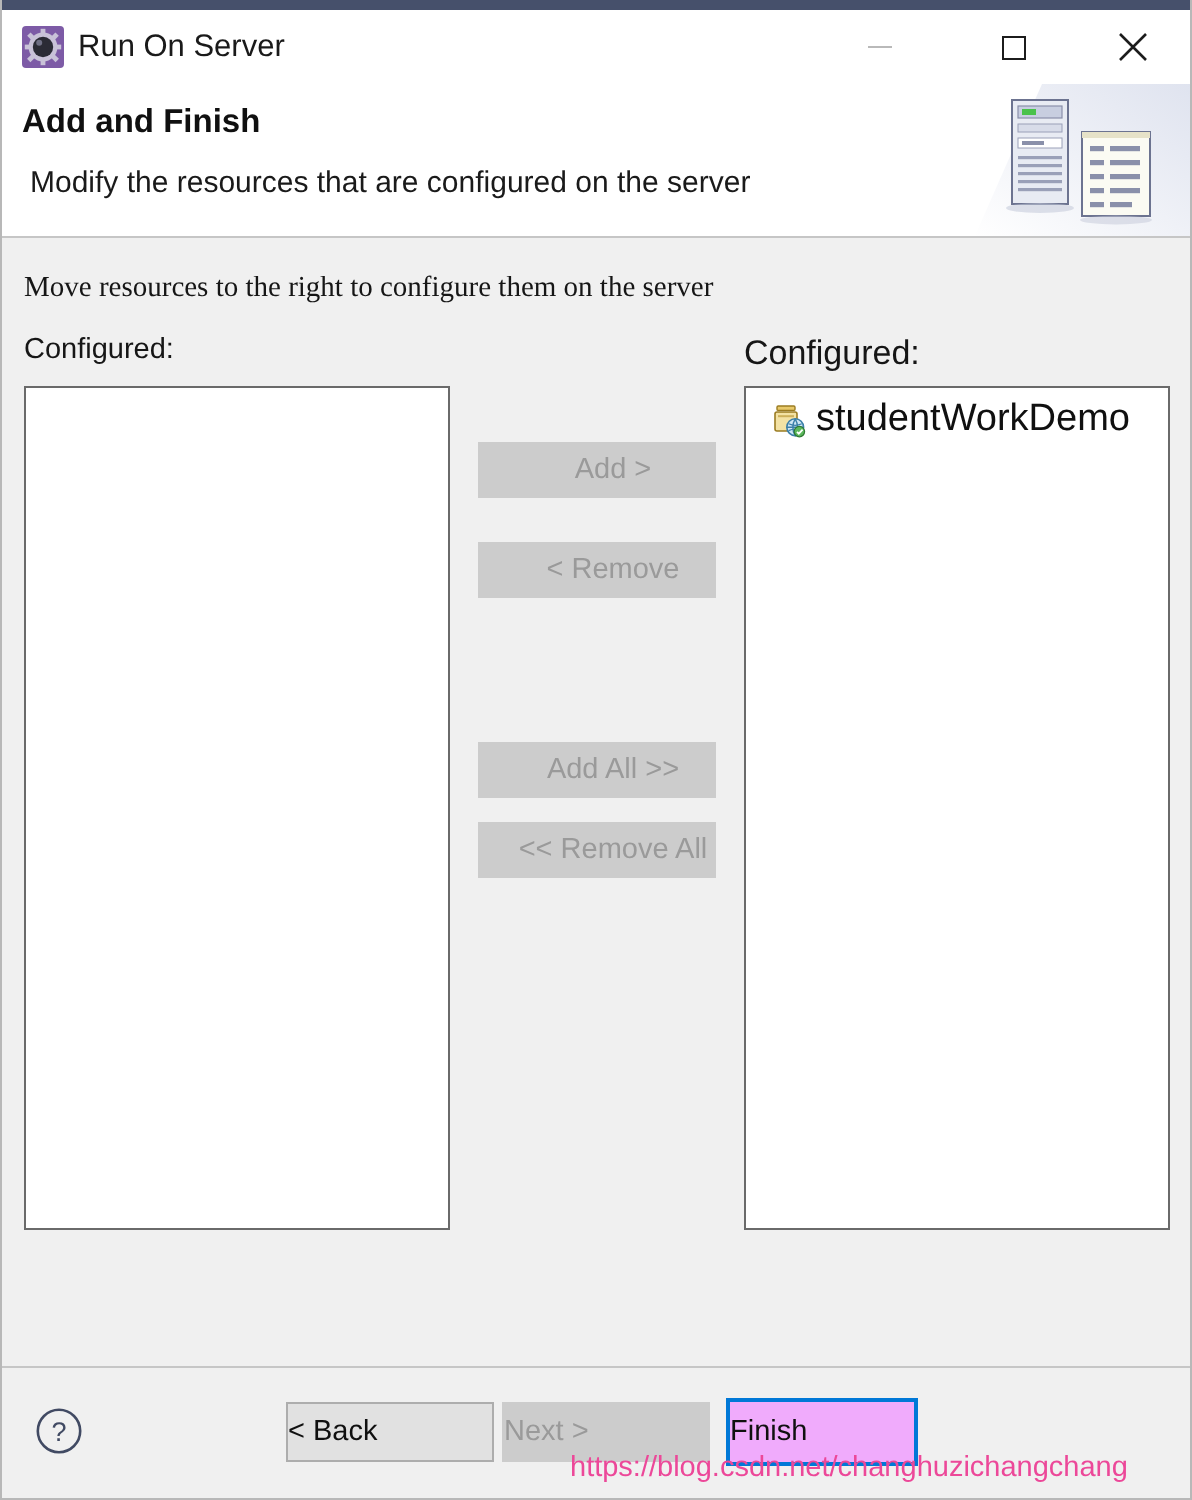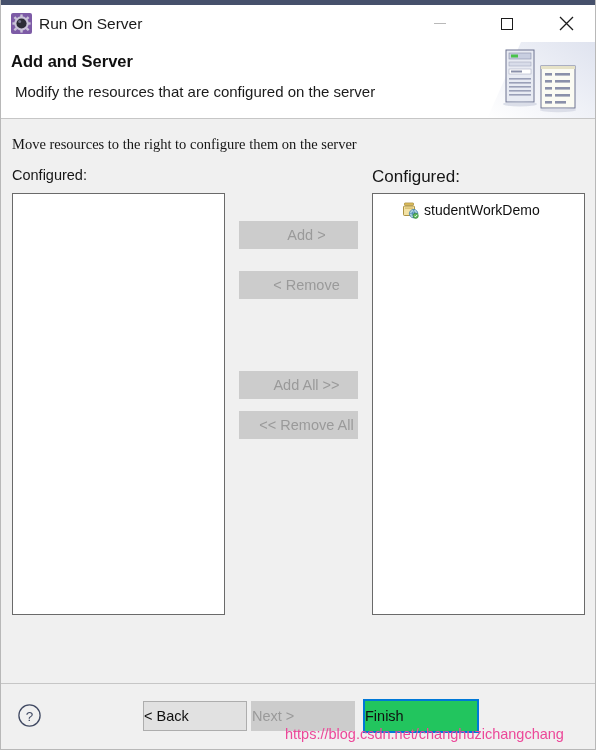--- a/index.html
+++ b/index.html
@@ -155,23 +155,23 @@
     overflow: hidden;
   }
   .listbox-available  { left: 11px;  width: 213px; }
   .listbox-configured { left: 371px; width: 213px; }
 
   .list-item {
     position: relative;
     display: flex;
     align-items: center;
     height: 22px;
-    padding-left: 28px;
+    padding-left: 12px;
     margin-top: 5px;
-    font-size: 14px;
+    font-size: 19px;
     color: #101010;
     white-space: nowrap;
     cursor: default;
   }
   .item-icon {
     width: 18px; height: 18px;
     margin-right: 5px;
     flex: 0 0 auto;
   }
 
@@ -226,23 +226,23 @@
     text-align: left;
     white-space: nowrap;
     background: #e1e1e1;
     border: 1px solid #adadad;
     color: #101010;
     line-height: 28px;
   }
   .fbtn-back   { left: 142px; width: 104px; }
   .fbtn-next   { left: 250px; width: 104px; background: #cccccc; border-color: #cccccc; color: #9a9a9a; }
   .fbtn-finish {
-    left: 362px; width: 116px;
+    left: 362px; width: 96px;
     top: 15px; height: 34px;
-    background: #22c55e;
+    background: #f0abfc;
     border: 2px solid #0078d7;
     line-height: 30px;
   }
   .fbtn-cancel { left: 474px; width: 110px; }
 
   .watermark {
     position: absolute;
     left: 284px; top: 726px;
     width: 312px;
     font-size: 14.5px;
@@ -288,21 +288,21 @@
       <div class="glyph-max"></div>
     </div>
     <div class="win-btn btn-close">
       <svg width="15" height="15" viewBox="0 0 15 15">
         <path d="M1 1 L14 14 M14 1 L1 14" stroke="#1c1c1c" stroke-width="1.3" fill="none"></path>
       </svg>
     </div>
   </div>
 
   <div class="header">
-    <div class="header-title">Add and Server</div>
+    <div class="header-title">Add and Finish</div>
     <div class="header-desc">Modify the resources that are configured on the server</div>
 
     <div class="header-art">
       <svg width="110" height="77" viewBox="0 0 110 77">
         <defs>
           <linearGradient id="bgGrad" x1="0" y1="1" x2="1" y2="0">
             <stop offset="0%" stop-color="#ffffff"></stop>
             <stop offset="100%" stop-color="#dfe3ef"></stop>
           </linearGradient>
         </defs>

